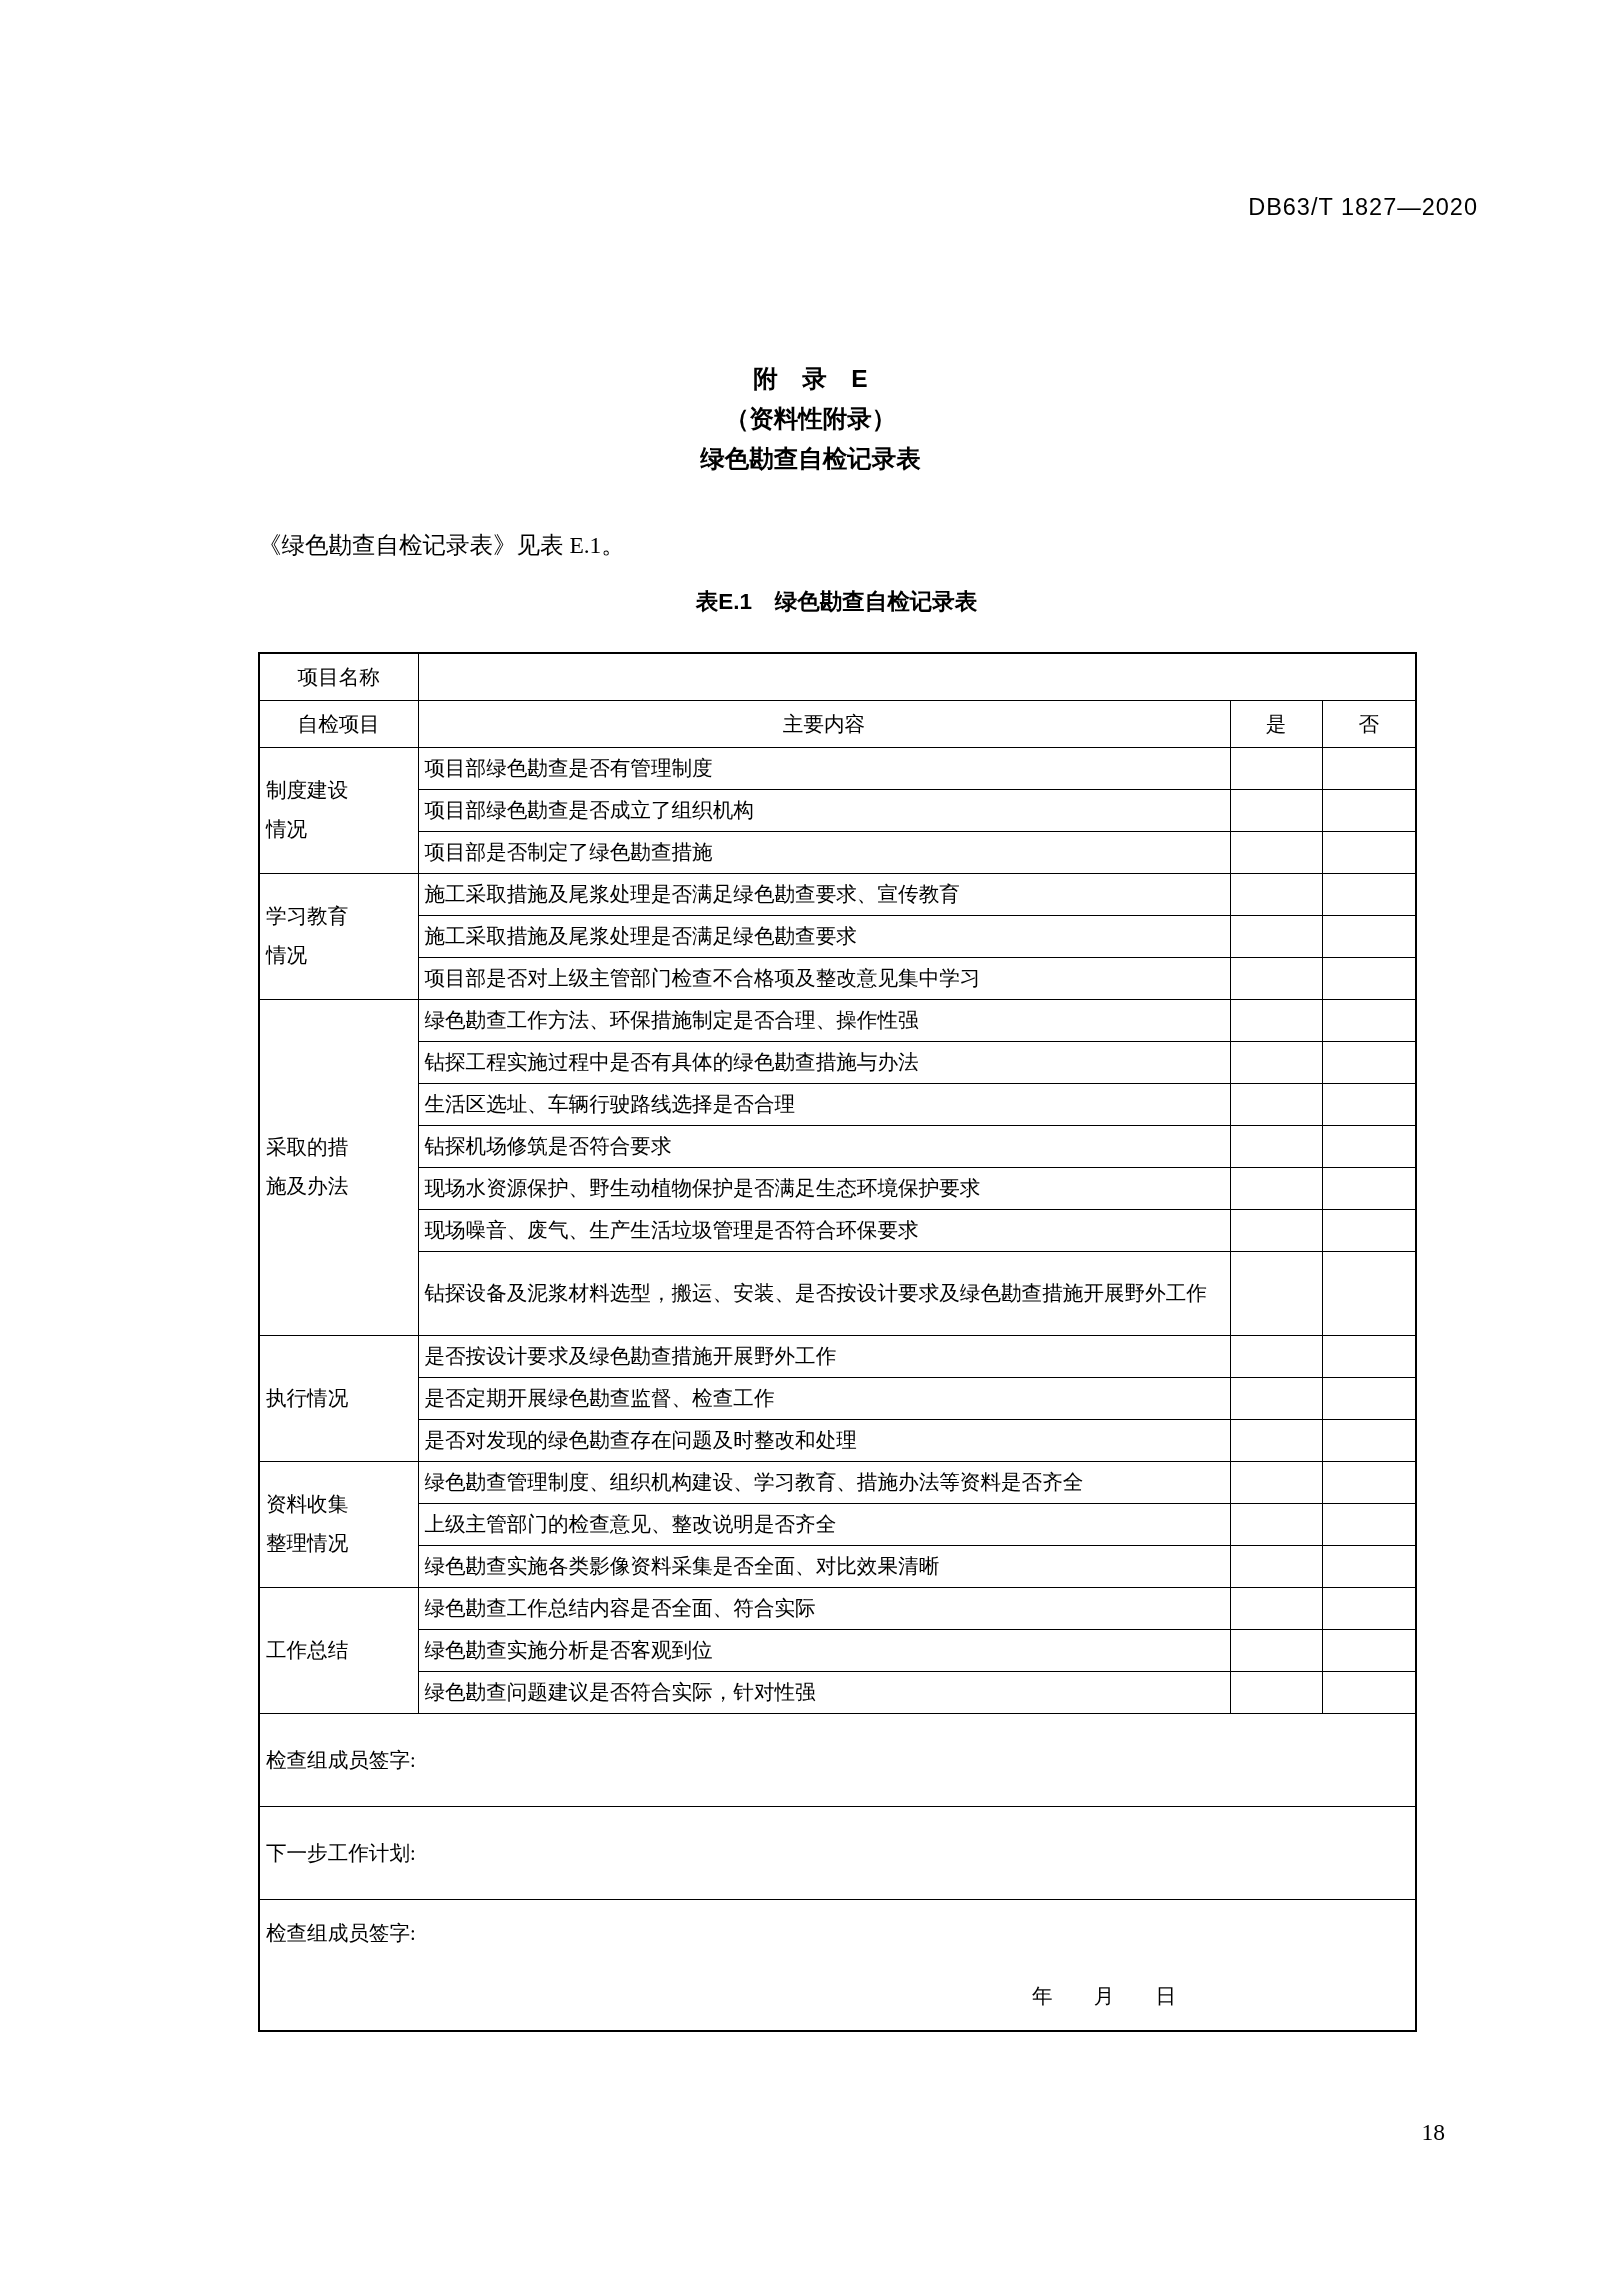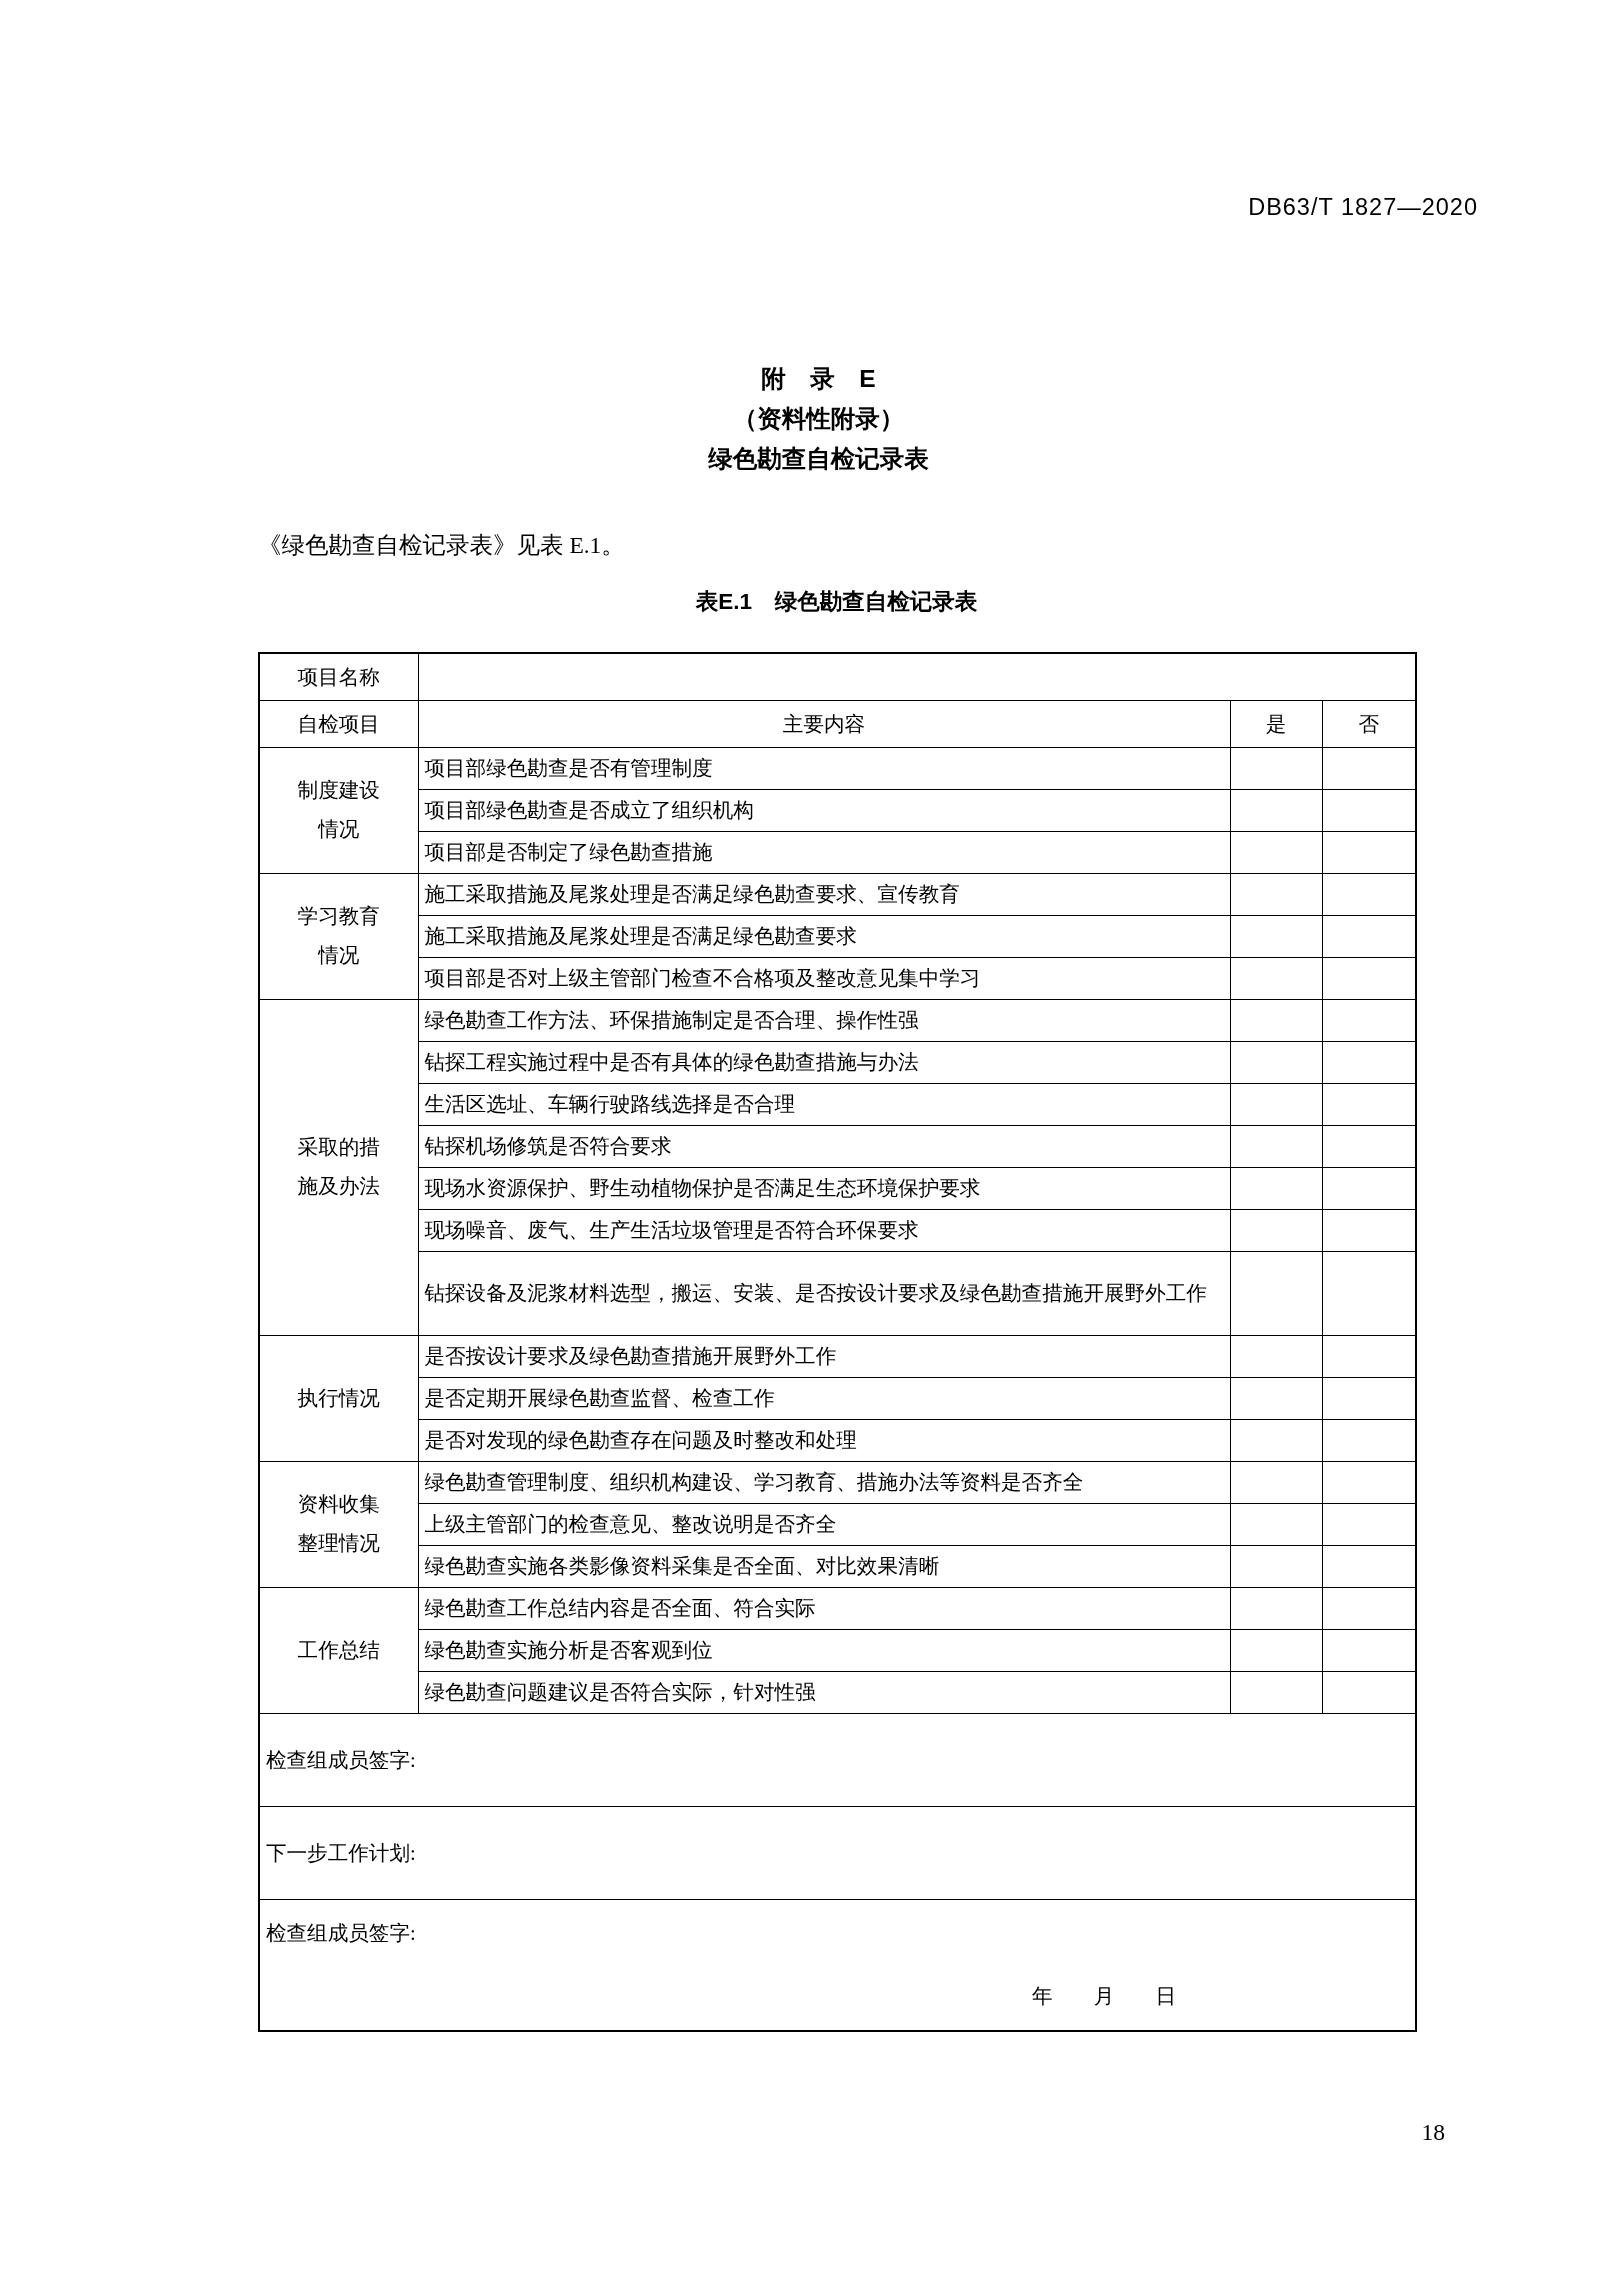--- a/index.html
+++ b/index.html
@@ -17,21 +17,21 @@
     position: absolute;
     top: 194px;
     right: 143px;
     font-size: 23.5px;
     letter-spacing: 1px;
     font-family: Liberation Sans, sans-serif;
   }
   .title-block {
     position: absolute;
     top: 359px;
-    left: 240px;
+    left: 232px;
     width: 1157px;
     text-align: center;
     font-family: "Liberation Sans", sans-serif;
     font-weight: bold;
     font-size: 24.5px;
     line-height: 40px;
   }
   .intro {
     position: absolute;
     top: 529px;
@@ -66,21 +66,21 @@
     vertical-align: middle;
     overflow: hidden;
   }
   tr.hr { height: 47px; }
   tr.sr { height: 42px; }
   tr.dr { height: 84px; }
   tr.f1 { height: 93px; }
   tr.f3 { height: 132px; }
   td.ctr { text-align: center; }
   td.cat {
-    text-align: center;
+    text-align: left;
     padding-left: 13.7px;
     white-space: pre-line;
     line-height: 39px;
   }
   td.cnt { text-align: left; padding-left: 11.8px; line-height: 29px; }
   td.foot { vertical-align: top; padding-top: 7.8px; padding-left: 11.8px; }
   .date-line {
     margin-top: 35px;
     padding-left: 766px;
     white-space: pre;

